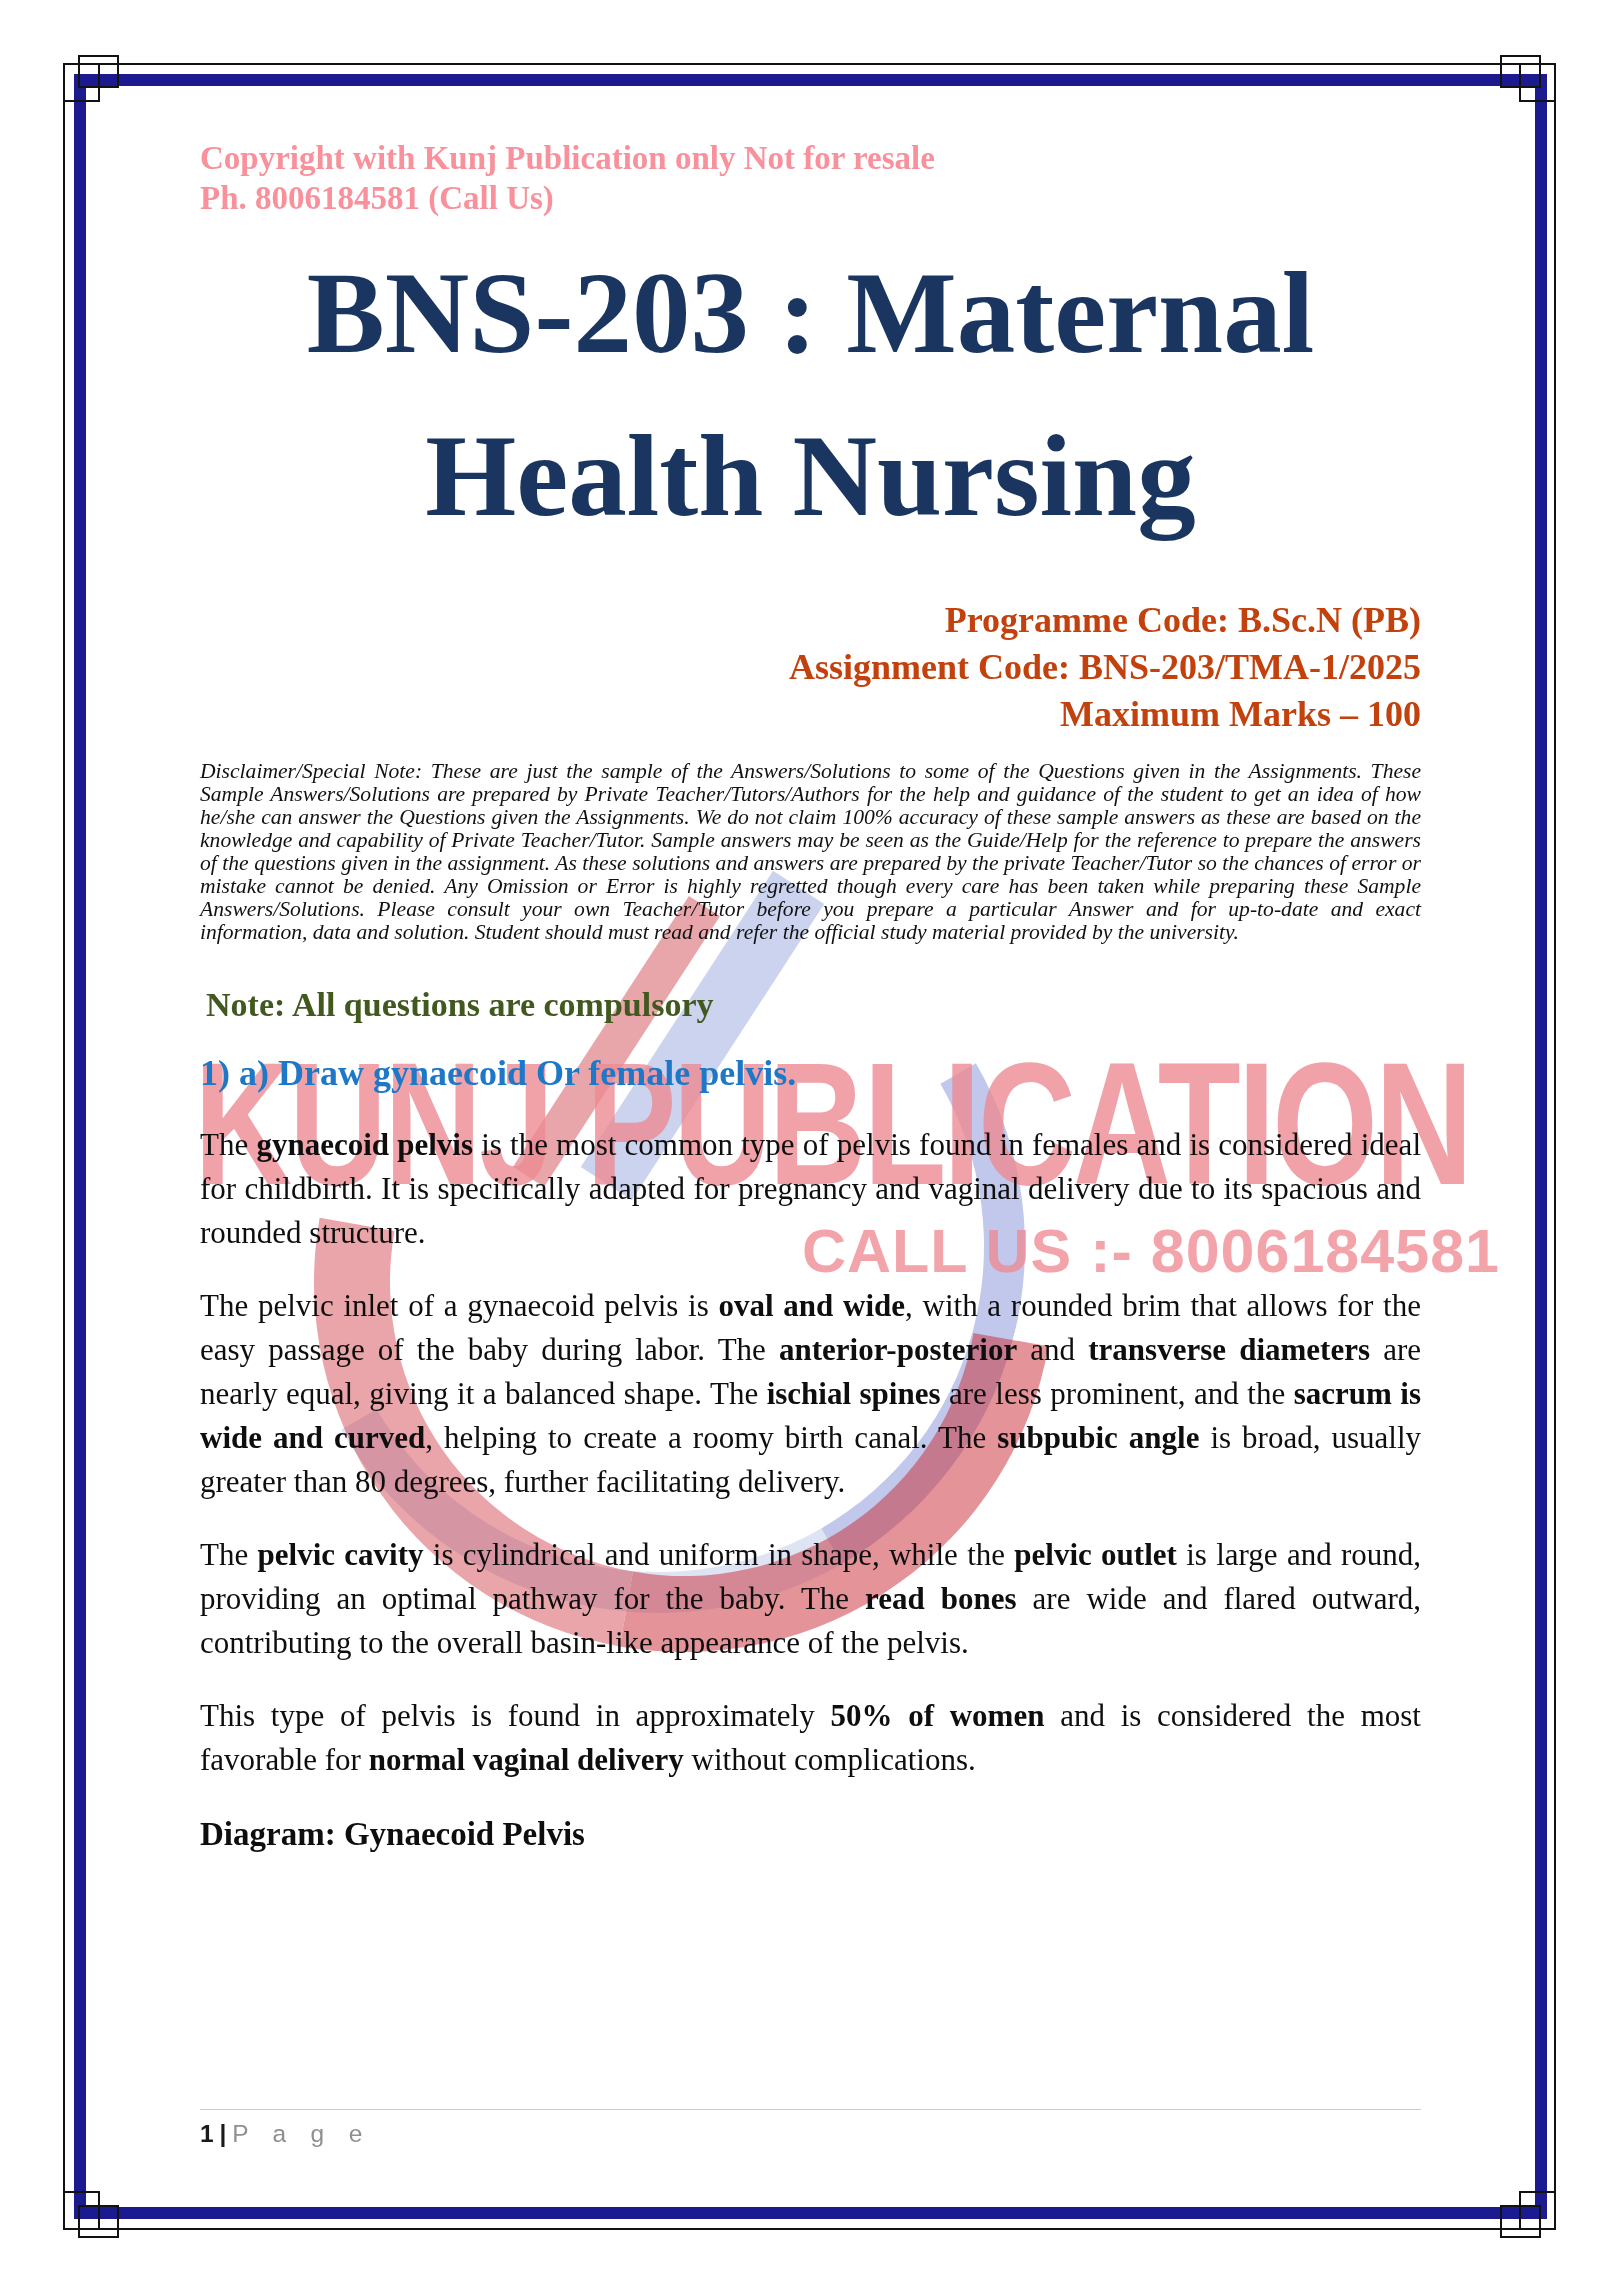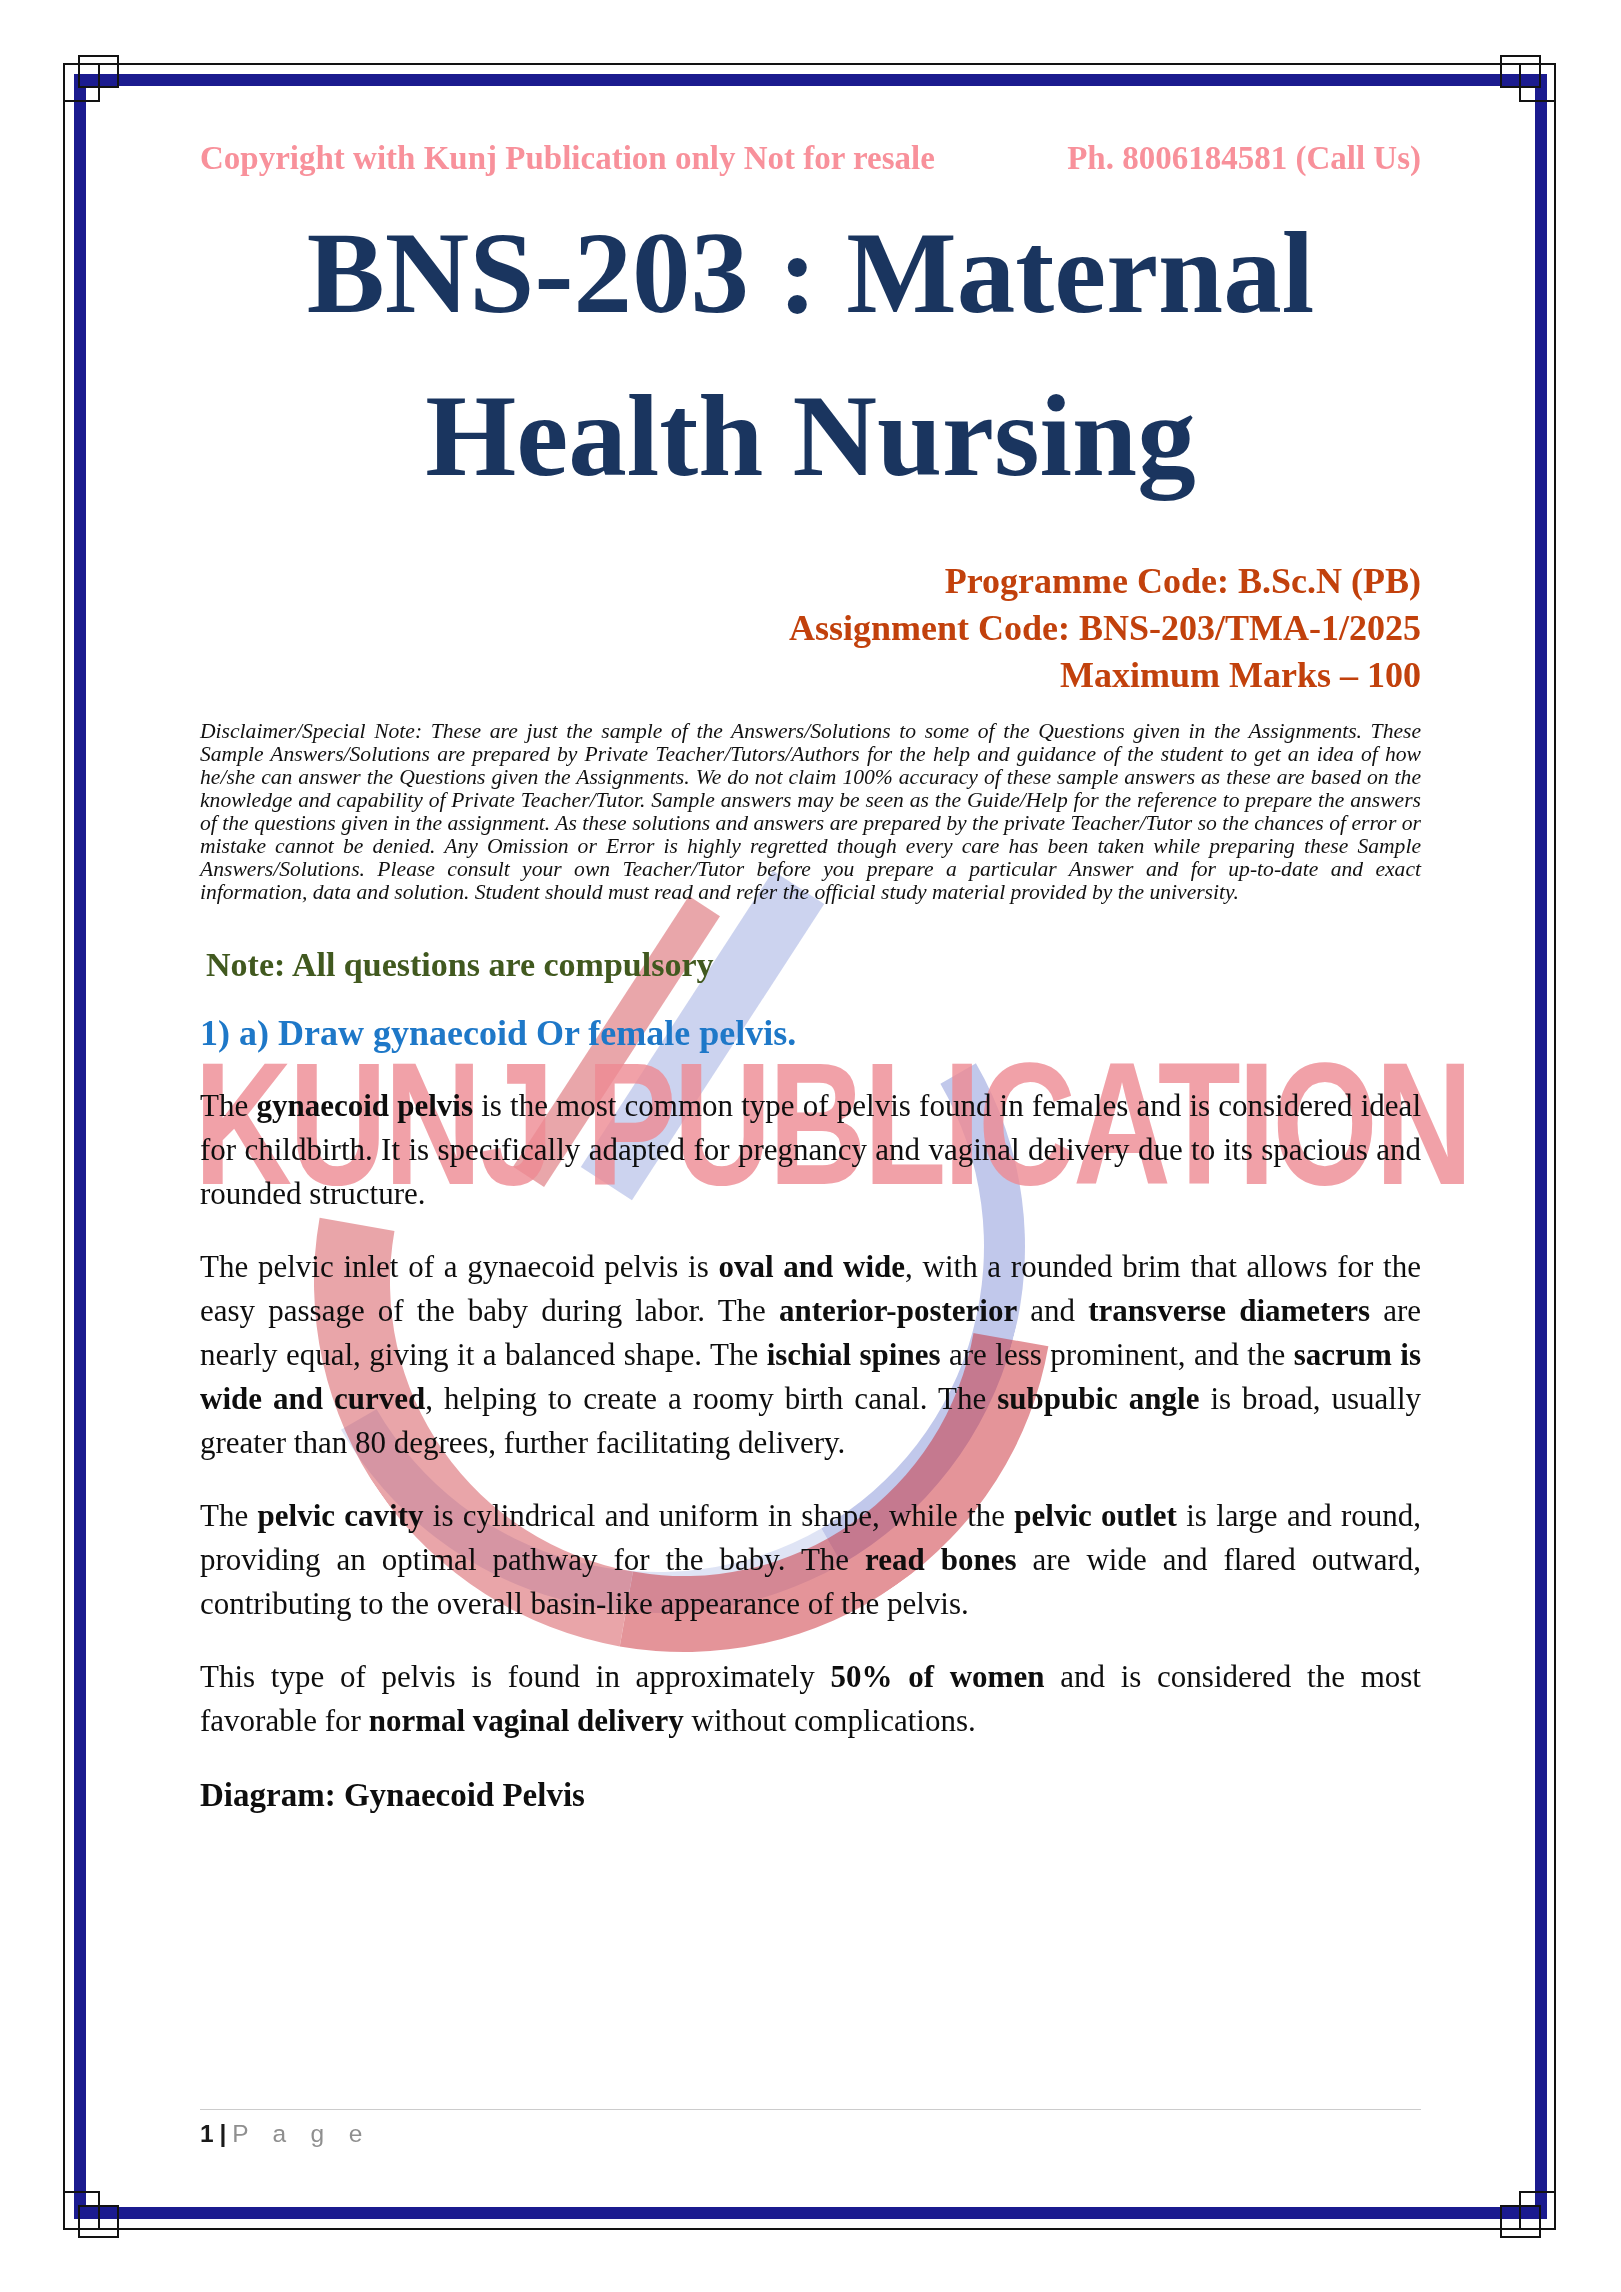--- a/index.html
+++ b/index.html
@@ -62,21 +62,21 @@
     position:absolute;left:672px;top:859px;width:61px;height:353px;
     background:rgba(122,140,214,0.38);transform:rotate(33deg);
   }
   
   .content{
     position:absolute;left:200px;top:139px;width:1221px;z-index:1;
   }
   .header-row{
     display:flex;justify-content:space-between;
     font-weight:bold;font-size:33px;line-height:1.2;
-    color:#f8919b;white-space:nowrap;
+    color:#f8919b;white-space:nowrap;flex-direction:column;
   }
   .doc-title{
     margin-top:13.7px;
     text-align:center;font-weight:bold;
     font-size:117px;line-height:1.39;
     color:#1a355f;
   }
   .meta-block{
     margin-top:40px;
     text-align:right;font-weight:bold;
@@ -135,20 +135,21 @@
   <div class="corner-sq" style="left:78px;bottom:55px;width:37px;height:29px;"></div>
   <div class="corner-sq" style="right:65px;bottom:63px;"></div>
   <div class="corner-sq" style="right:80px;bottom:55px;width:37px;height:29px;"></div>
 
   <div class="watermark">
     <div class="logo-ring-blue"></div>
     <div class="logo-ring-red"></div>
     <div class="logo-stripe-blue"></div>
     <div class="logo-stripe-red"></div>
     <div class="wm-brand">KUNJ PUBLICATION</div>
+    <div class="wm-contact">CALL US :- 8006184581</div>
   </div>
 
   <div class="content">
 
     <div class="header-row">
       <span>Copyright with Kunj Publication only Not for resale</span>
       <span>Ph. 8006184581 (Call Us)</span>
     </div>
 
     <div class="doc-title">

